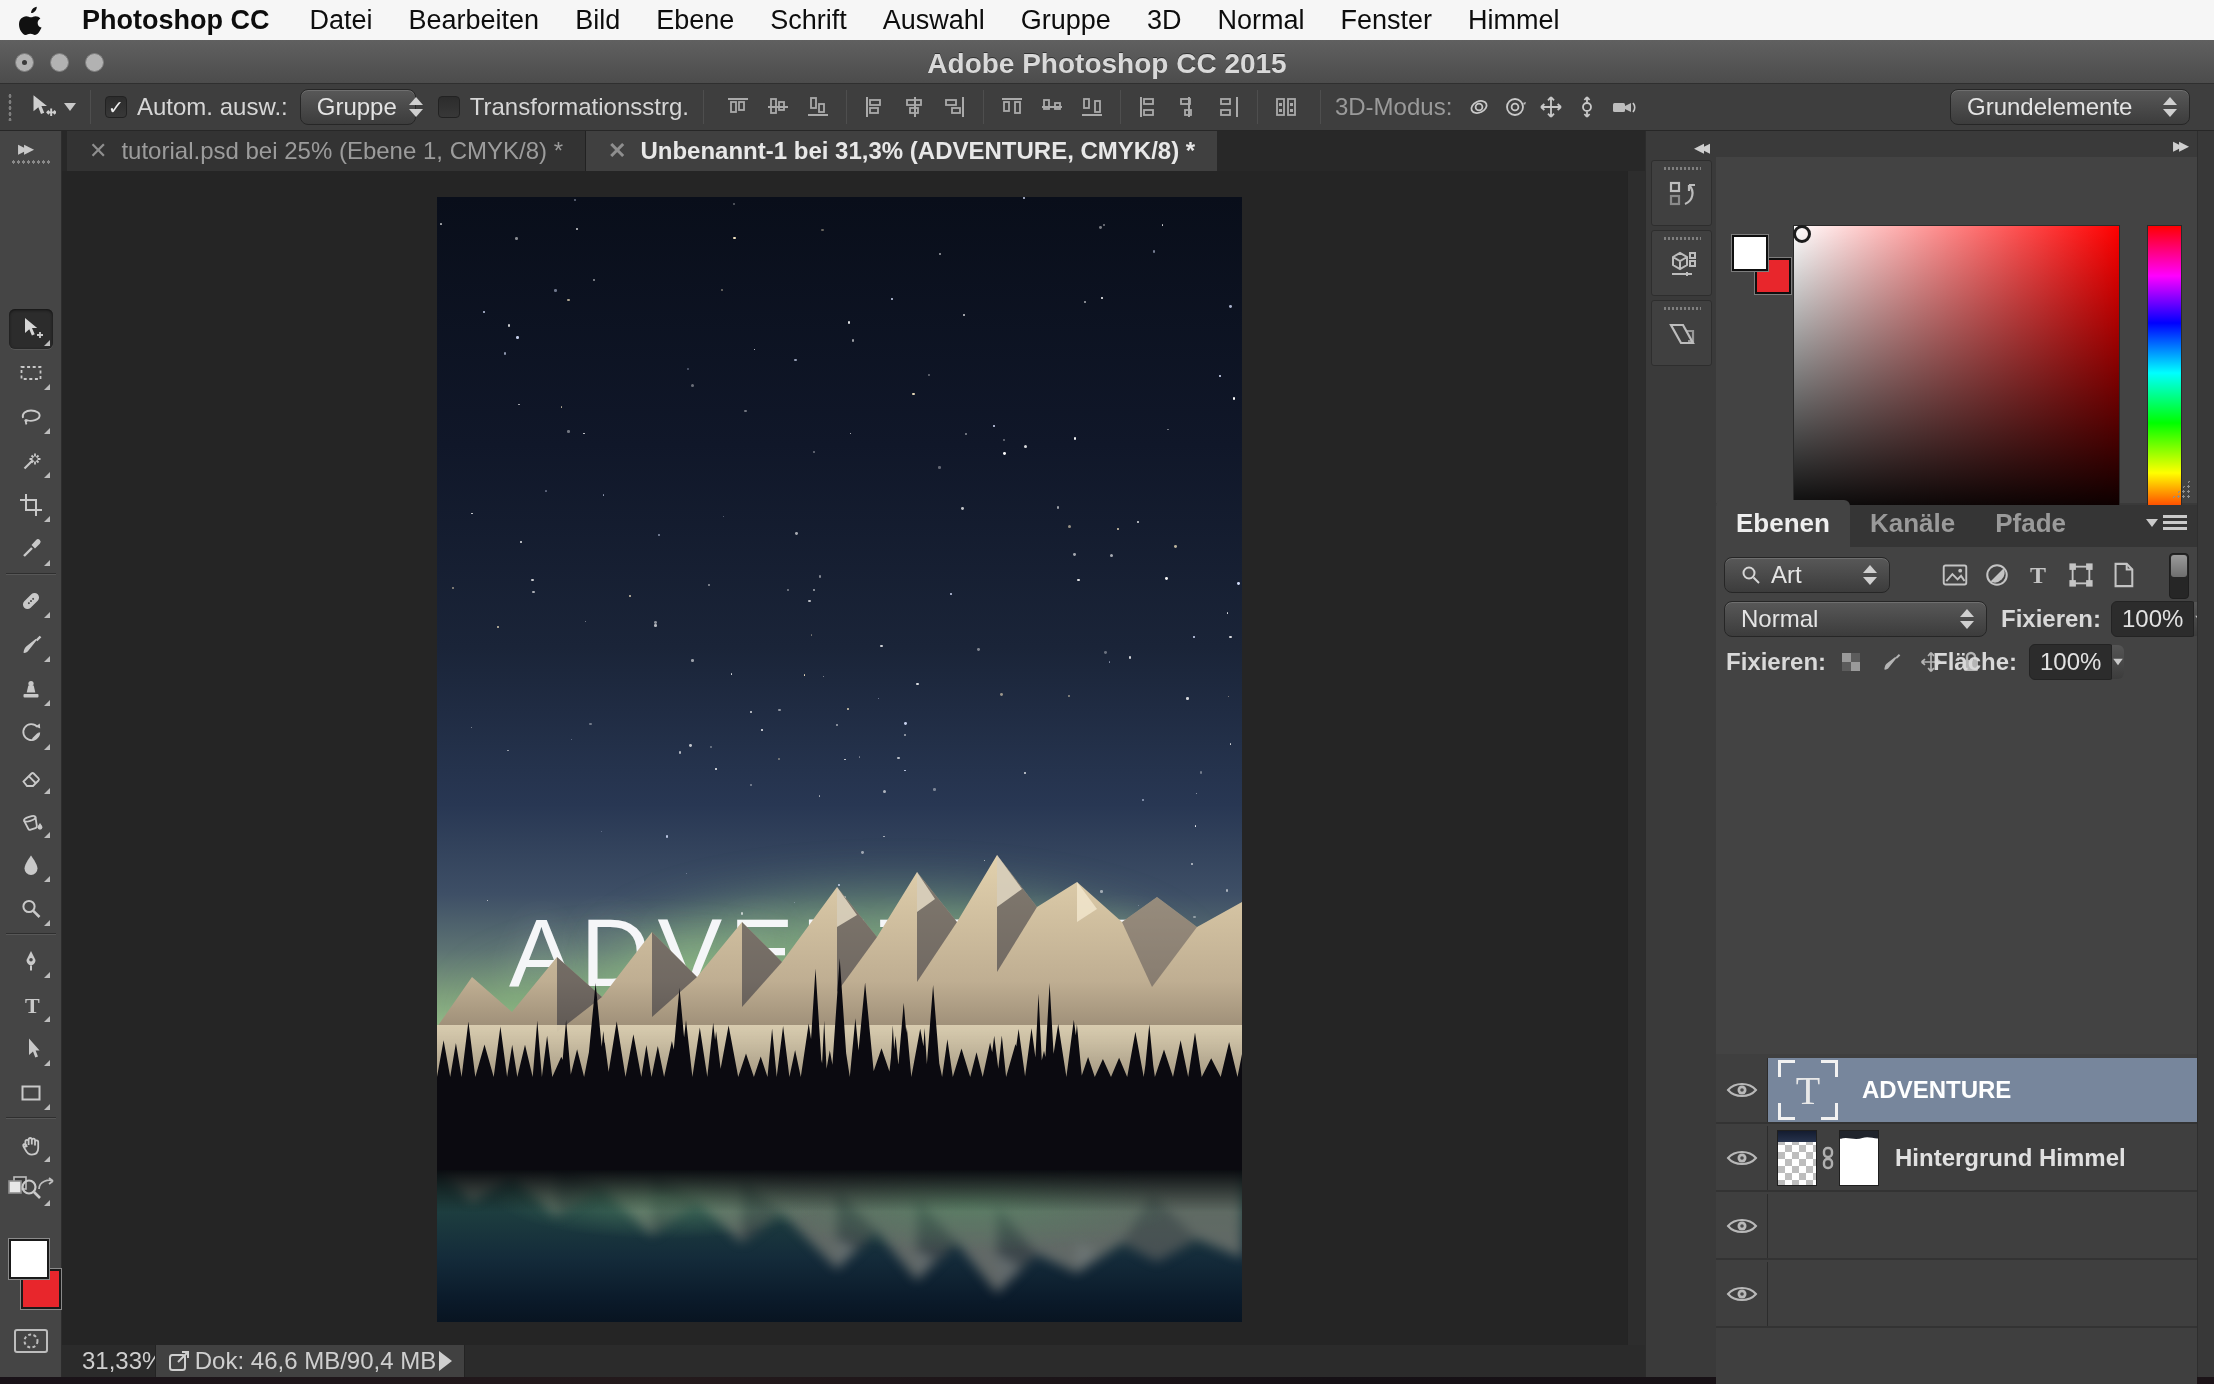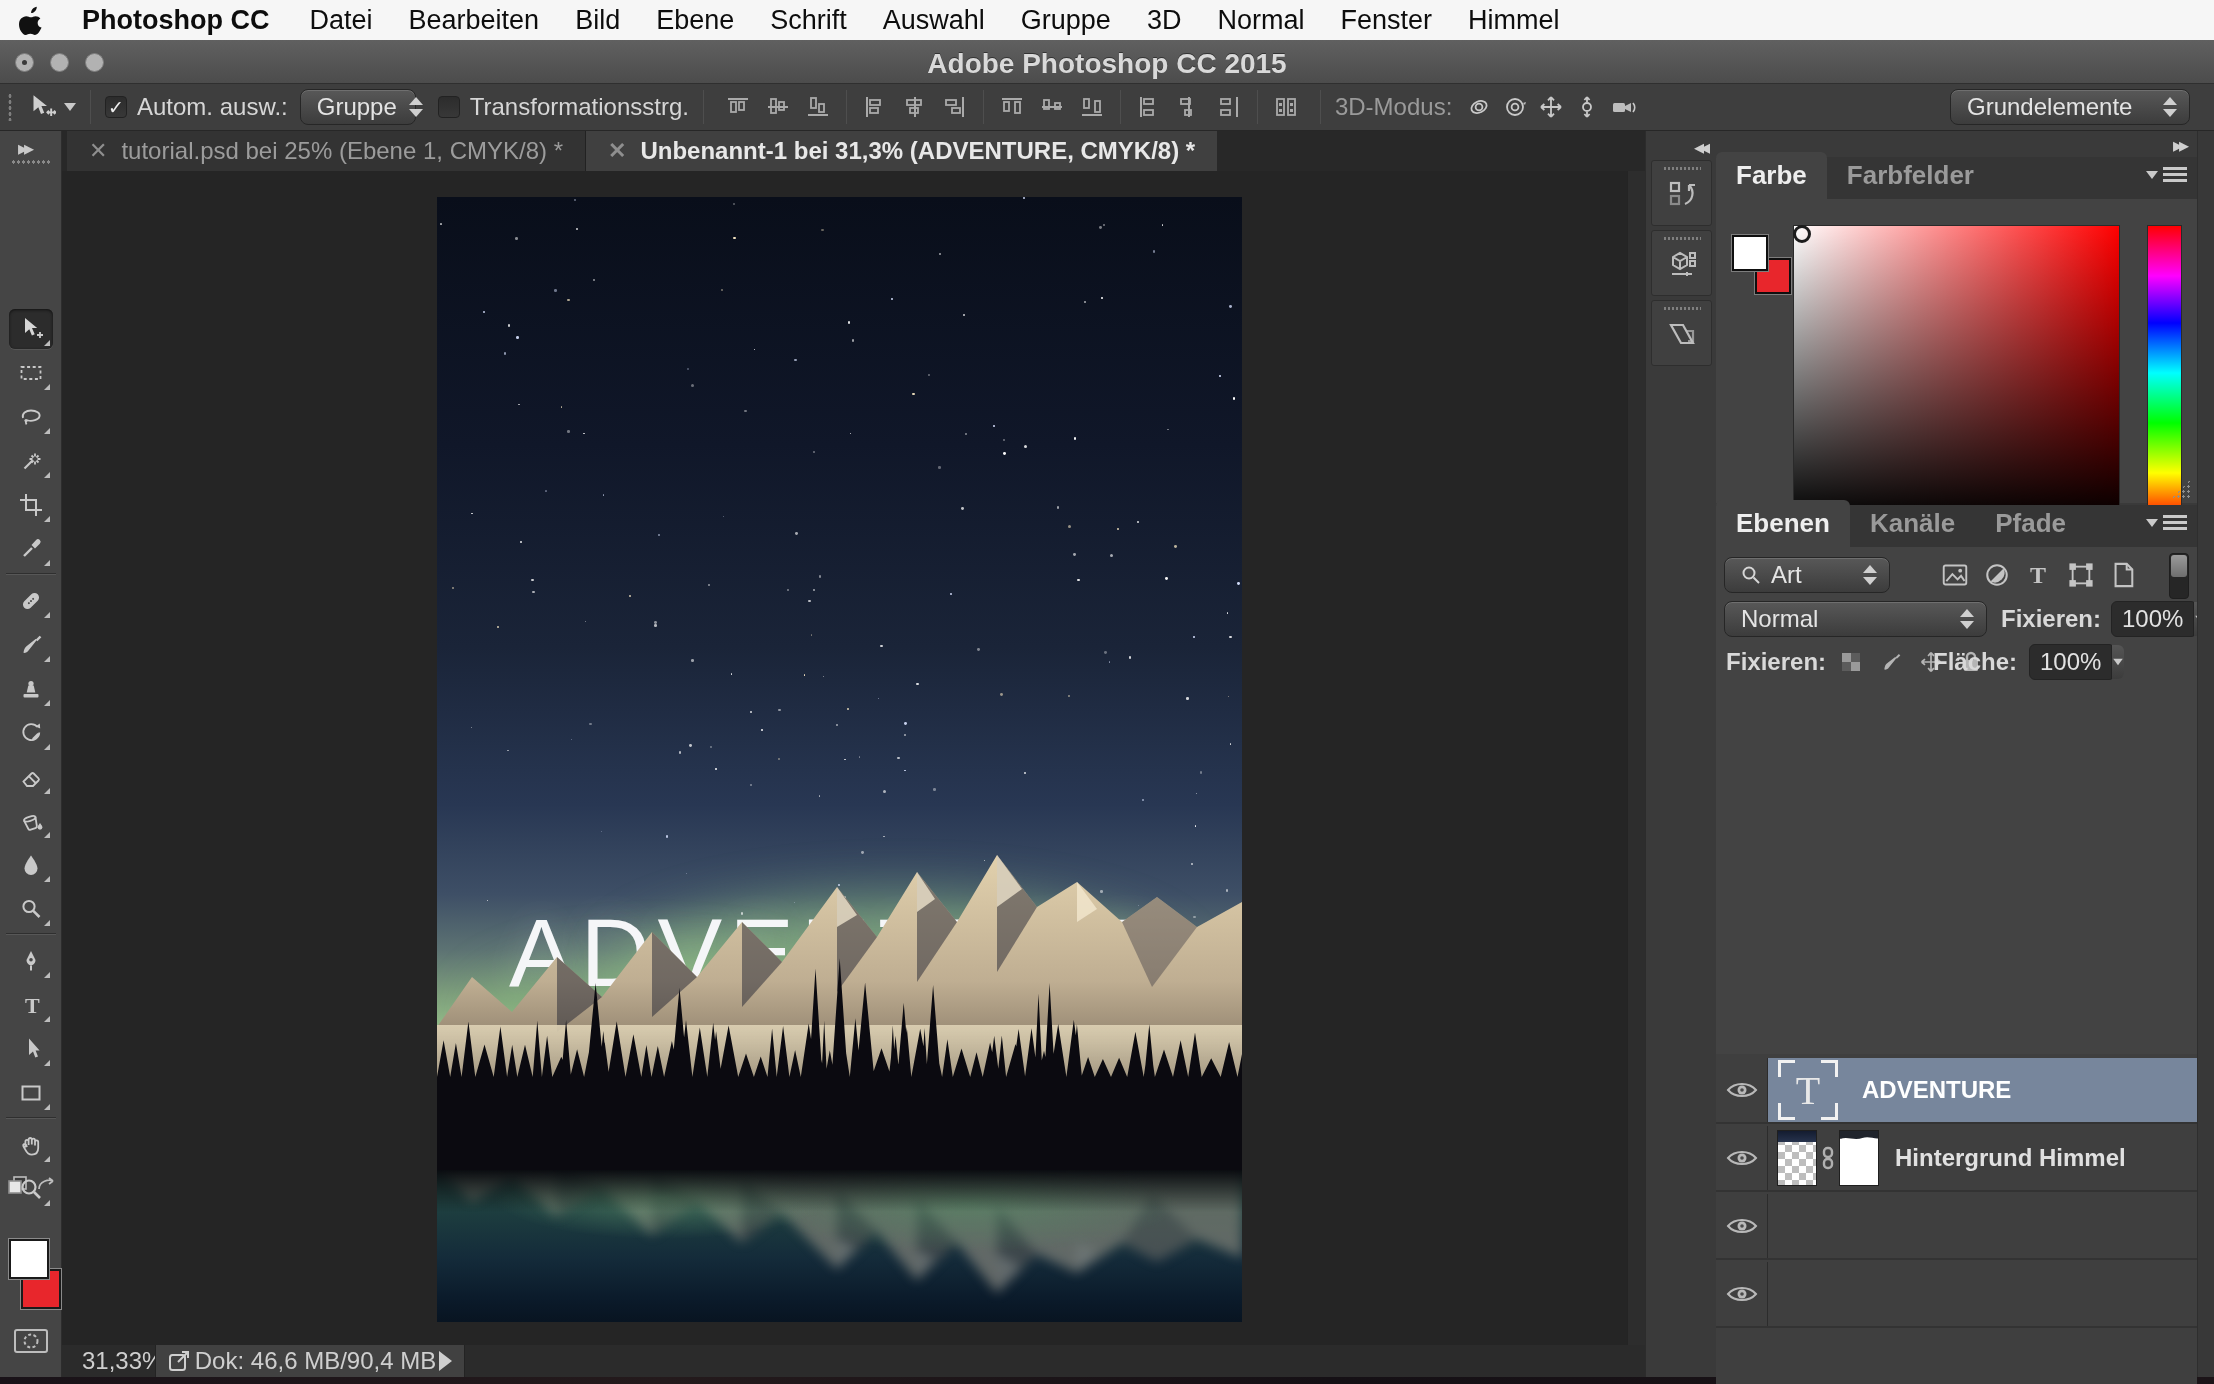--- a/index.html
+++ b/index.html
@@ -803,32 +803,20 @@
             <path d="M22 14 l6 0 0 10 -5 0" opacity=".7"></path>
           </g>
         </svg>
     </div>
   </div>
 
   <div id="dock" class="abs">
     <div class="chev">▸▸</div>
 
     <div class="panel" style="top:26px; height:346px;">
-      <div class="ptabs">
-        <span class="ptab on">Farbe</span>
-        <span class="ptab">Farbfelder</span>
-        <span class="pmenu">
-            <span class="c"></span>
-            <span class="lines">
-              <i></i>
-              <i></i>
-              <i></i>
-            </span>
-          </span>
-      </div>
       <div class="fg-sw" style="left:39px; top:101px; width:36px; height:36px; background:#e8262c; z-index:1;"></div>
       <div class="fg-sw" style="left:16px; top:78px; width:36px; height:36px; background:#ffffff; z-index:2;"></div>
       <div id="colorfield">
           <span class="pick"></span>
         </div>
       <div id="huestrip"></div>
       <span id="hue-arrow"></span>
       <span class="grip-corner" style="right:6px; bottom:4px"></span>
     </div>
 

